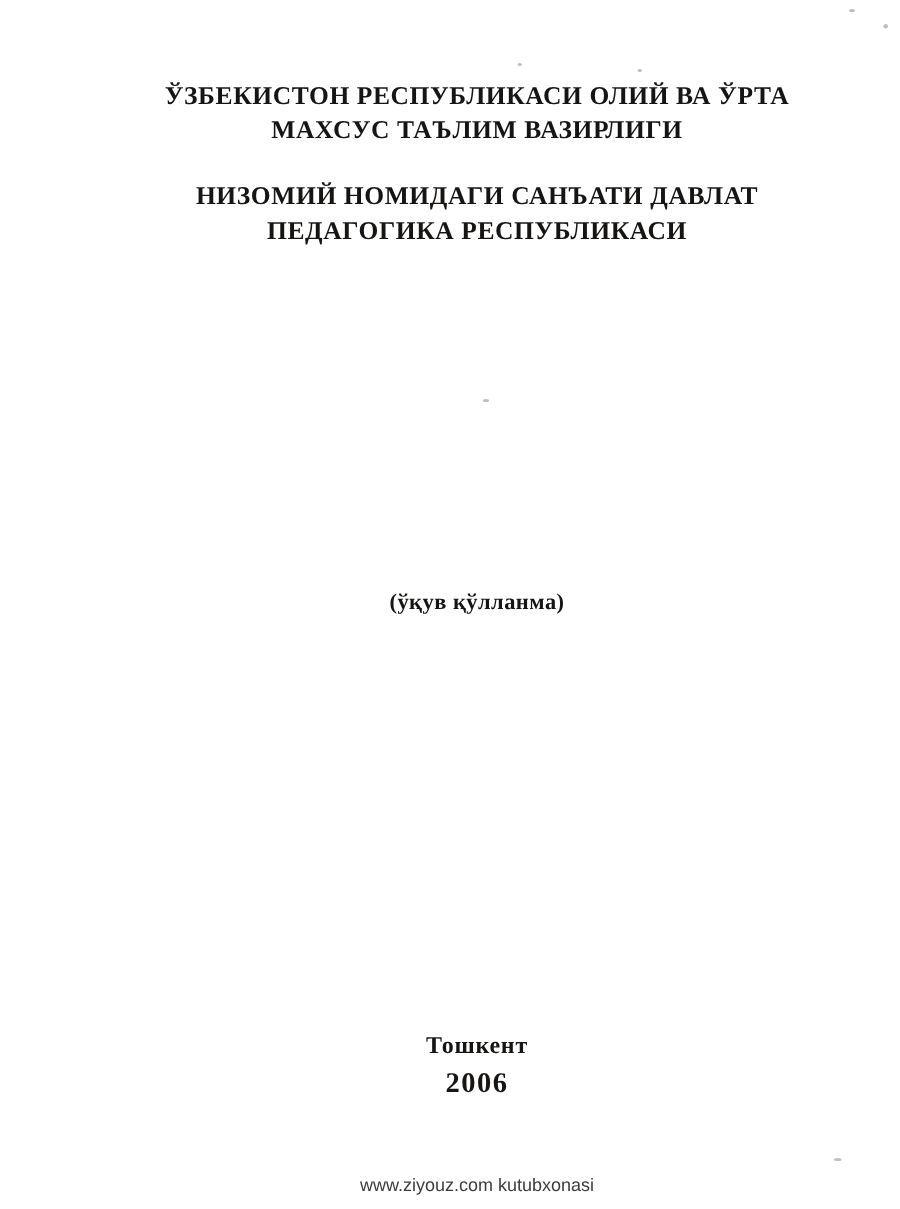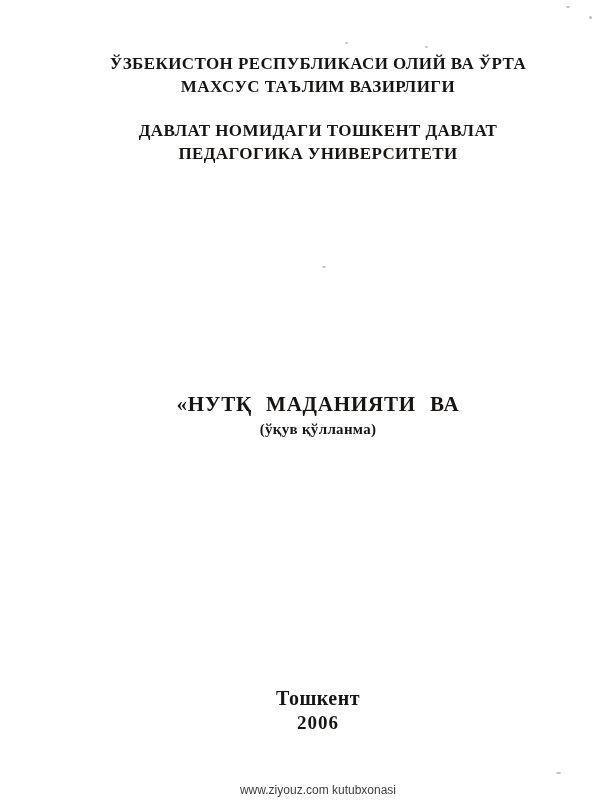--- a/index.html
+++ b/index.html
@@ -56,21 +56,21 @@
     margin-top:2px;
     font-size:15px;line-height:19px;
     letter-spacing:.3px;
     word-spacing:normal;
   }
   .imprint{
     top:684px;
     line-height:1;
   }
   .imprint .city{
-    font-size:20px;line-height:28px;
+    font-size:16px;line-height:28px;
     letter-spacing:.5px;
   }
   .imprint .publisher{
     font-size:19px;line-height:22px;
     letter-spacing:.5px;
   }
   .imprint .year{
     font-size:19px;line-height:22px;
     letter-spacing:1px;
   }
@@ -92,28 +92,27 @@
 <body>
 
 <div class="page">
 
   <div class="centered ministry">
     <div>ЎЗБЕКИСТОН РЕСПУБЛИКАСИ ОЛИЙ ВА ЎРТА</div>
     <div>МАХСУС ТАЪЛИМ ВАЗИРЛИГИ</div>
   </div>
 
   <div class="centered university">
-    <div>ДАВЛАТ НОМИДАГИ ТОШКЕНТ ДАВЛАТ</div>
-    <div>ПЕДАГОГИКА УНИВЕРСИТЕТИ</div>
+    <div>НИЗОМИЙ НОМИДАГИ САНЪАТИ ДАВЛАТ</div>
+    <div>ПЕДАГОГИКА РЕСПУБЛИКАСИ</div>
   </div>
 
 
 
   <div class="centered book-title">
-    <div>«НУТҚ МАДАНИЯТИ ВА</div>
     <div class="book-subtitle">(ўқув қўлланма)</div>
   </div>
 
   <div class="centered imprint">
     <div class="city">Тошкент</div>
     <div class="year">2006</div>
   </div>
 
   <div class="centered footer">www.ziyouz.com kutubxonasi</div>
 

